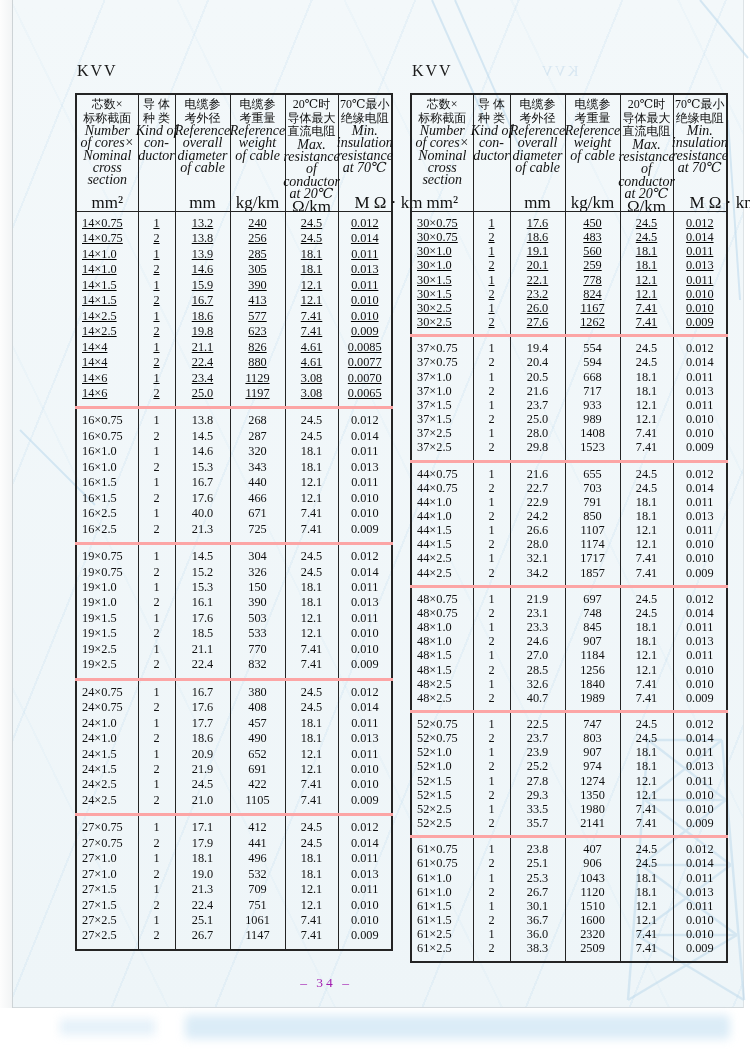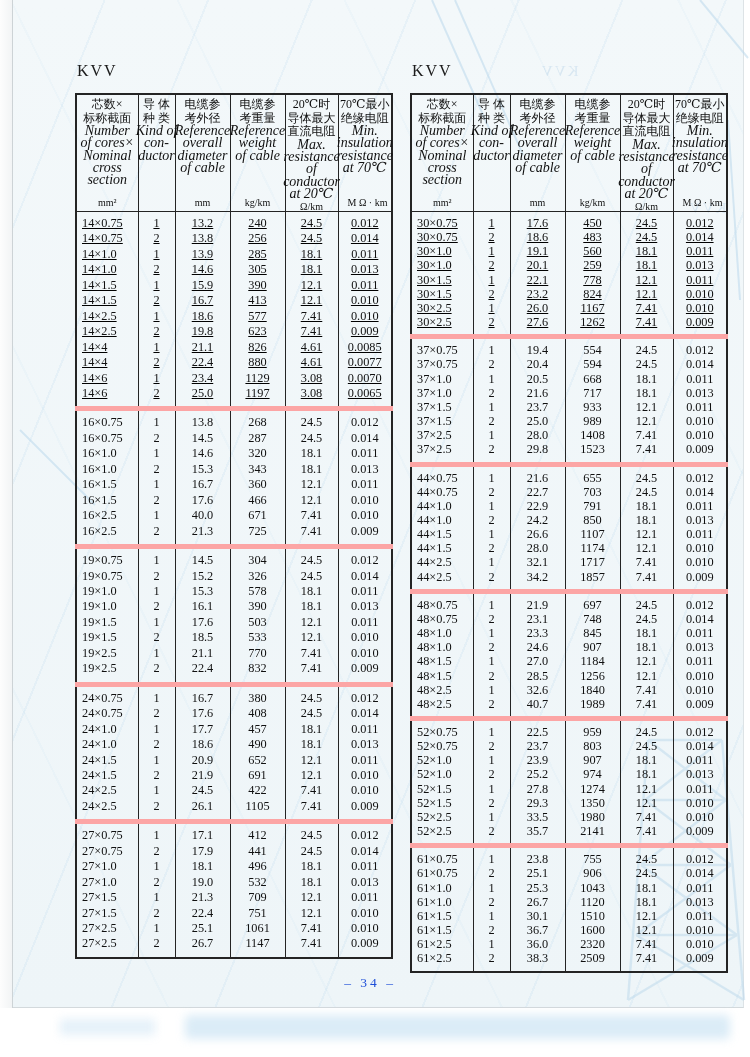--- a/index.html
+++ b/index.html
@@ -38,34 +38,34 @@
 
   table { border-collapse:collapse; table-layout:fixed; width:316px;
           border:2px solid #242424; background:transparent; }
   th, td { border-left:1px solid #242424; color:#101010; }
   th:first-child, td:first-child { border-left:none; }
   thead th { border-bottom:1px solid #242424; height:117px; vertical-align:top;
              padding:3px 1px 2px 1px; font-weight:normal; }
   .hcell { display:flex; flex-direction:column; align-items:center; height:111px; width:100%; }
   .zh { font-size:12px; line-height:13.6px; white-space:nowrap; }
   .en { font-size:14px; line-height:12.3px; white-space:nowrap;font-style:italic; }
-  .unit { margin-top:auto; font-size:10px; line-height:13px; white-space:nowrap;text-align:right; }
-  .unit-left { align-self:flex-start; padding-left:8px; }
+  .unit { margin-top:auto; font-size:17px; line-height:13px; white-space:nowrap;text-align:right; }
+  .unit-left { align-self:flex-start; padding-left:15px; }
 
   td { font-size:12.3px; text-align:center; padding:0; white-space:nowrap; }
   .tbl-left td { line-height:15.45px; }
   .tbl-right td { line-height:14.15px; }
   td.col-size { text-align:left; padding-left:5px; }
-  tbody.grp { border-top:5px solid #fca5a5; }
+  tbody.grp { border-top:3px solid #fca5a5; }
   tbody.grp:first-of-type { border-top:none;text-decoration:underline; }
   tbody.grp tr:first-child td { padding-top:4px; }
   tbody.grp tr:last-child td { padding-bottom:5px; }
 
   .page-number { position:absolute; left:0; top:975px; width:652px; text-align:center;
-                 font-size:13.5px; color:#1d4ed8; letter-spacing:3px;margin-left:44px; }
+                 font-size:13.5px; color:#a21caf; letter-spacing:3px; }
 </style>
 </head>
 <body>
 
 <div class="stage">
 
   <div class="paper"></div>
   <div class="edge-left"></div>
 
   <svg class="wm" viewBox="0 0 750 1057">
@@ -309,21 +309,21 @@
             <td class="col-kind">2</td>
             <td class="col-diameter">15.3</td>
             <td class="col-weight">343</td>
             <td class="col-resistance">18.1</td>
             <td class="col-insulation">0.013</td>
           </tr>
           <tr>
             <td class="col-size">16×1.5</td>
             <td class="col-kind">1</td>
             <td class="col-diameter">16.7</td>
-            <td class="col-weight">360</td>
+            <td class="col-weight">440</td>
             <td class="col-resistance">12.1</td>
             <td class="col-insulation">0.011</td>
           </tr>
           <tr>
             <td class="col-size">16×1.5</td>
             <td class="col-kind">2</td>
             <td class="col-diameter">17.6</td>
             <td class="col-weight">466</td>
             <td class="col-resistance">12.1</td>
             <td class="col-insulation">0.010</td>
@@ -359,21 +359,21 @@
             <td class="col-kind">2</td>
             <td class="col-diameter">15.2</td>
             <td class="col-weight">326</td>
             <td class="col-resistance">24.5</td>
             <td class="col-insulation">0.014</td>
           </tr>
           <tr>
             <td class="col-size">19×1.0</td>
             <td class="col-kind">1</td>
             <td class="col-diameter">15.3</td>
-            <td class="col-weight">578</td>
+            <td class="col-weight">150</td>
             <td class="col-resistance">18.1</td>
             <td class="col-insulation">0.011</td>
           </tr>
           <tr>
             <td class="col-size">19×1.0</td>
             <td class="col-kind">2</td>
             <td class="col-diameter">16.1</td>
             <td class="col-weight">390</td>
             <td class="col-resistance">18.1</td>
             <td class="col-insulation">0.013</td>
@@ -464,21 +464,21 @@
             <td class="col-size">24×2.5</td>
             <td class="col-kind">1</td>
             <td class="col-diameter">24.5</td>
             <td class="col-weight">422</td>
             <td class="col-resistance">7.41</td>
             <td class="col-insulation">0.010</td>
           </tr>
           <tr>
             <td class="col-size">24×2.5</td>
             <td class="col-kind">2</td>
-            <td class="col-diameter">26.1</td>
+            <td class="col-diameter">21.0</td>
             <td class="col-weight">1105</td>
             <td class="col-resistance">7.41</td>
             <td class="col-insulation">0.009</td>
           </tr>
         </tbody>
         <tbody class="grp">
           <tr>
             <td class="col-size">27×0.75</td>
             <td class="col-kind">1</td>
             <td class="col-diameter">17.1</td>
@@ -890,21 +890,21 @@
             <td class="col-weight">1989</td>
             <td class="col-resistance">7.41</td>
             <td class="col-insulation">0.009</td>
           </tr>
         </tbody>
         <tbody class="grp">
           <tr>
             <td class="col-size">52×0.75</td>
             <td class="col-kind">1</td>
             <td class="col-diameter">22.5</td>
-            <td class="col-weight">959</td>
+            <td class="col-weight">747</td>
             <td class="col-resistance">24.5</td>
             <td class="col-insulation">0.012</td>
           </tr>
           <tr>
             <td class="col-size">52×0.75</td>
             <td class="col-kind">2</td>
             <td class="col-diameter">23.7</td>
             <td class="col-weight">803</td>
             <td class="col-resistance">24.5</td>
             <td class="col-insulation">0.014</td>
@@ -956,21 +956,21 @@
             <td class="col-weight">2141</td>
             <td class="col-resistance">7.41</td>
             <td class="col-insulation">0.009</td>
           </tr>
         </tbody>
         <tbody class="grp">
           <tr>
             <td class="col-size">61×0.75</td>
             <td class="col-kind">1</td>
             <td class="col-diameter">23.8</td>
-            <td class="col-weight">755</td>
+            <td class="col-weight">407</td>
             <td class="col-resistance">24.5</td>
             <td class="col-insulation">0.012</td>
           </tr>
           <tr>
             <td class="col-size">61×0.75</td>
             <td class="col-kind">2</td>
             <td class="col-diameter">25.1</td>
             <td class="col-weight">906</td>
             <td class="col-resistance">24.5</td>
             <td class="col-insulation">0.014</td>

